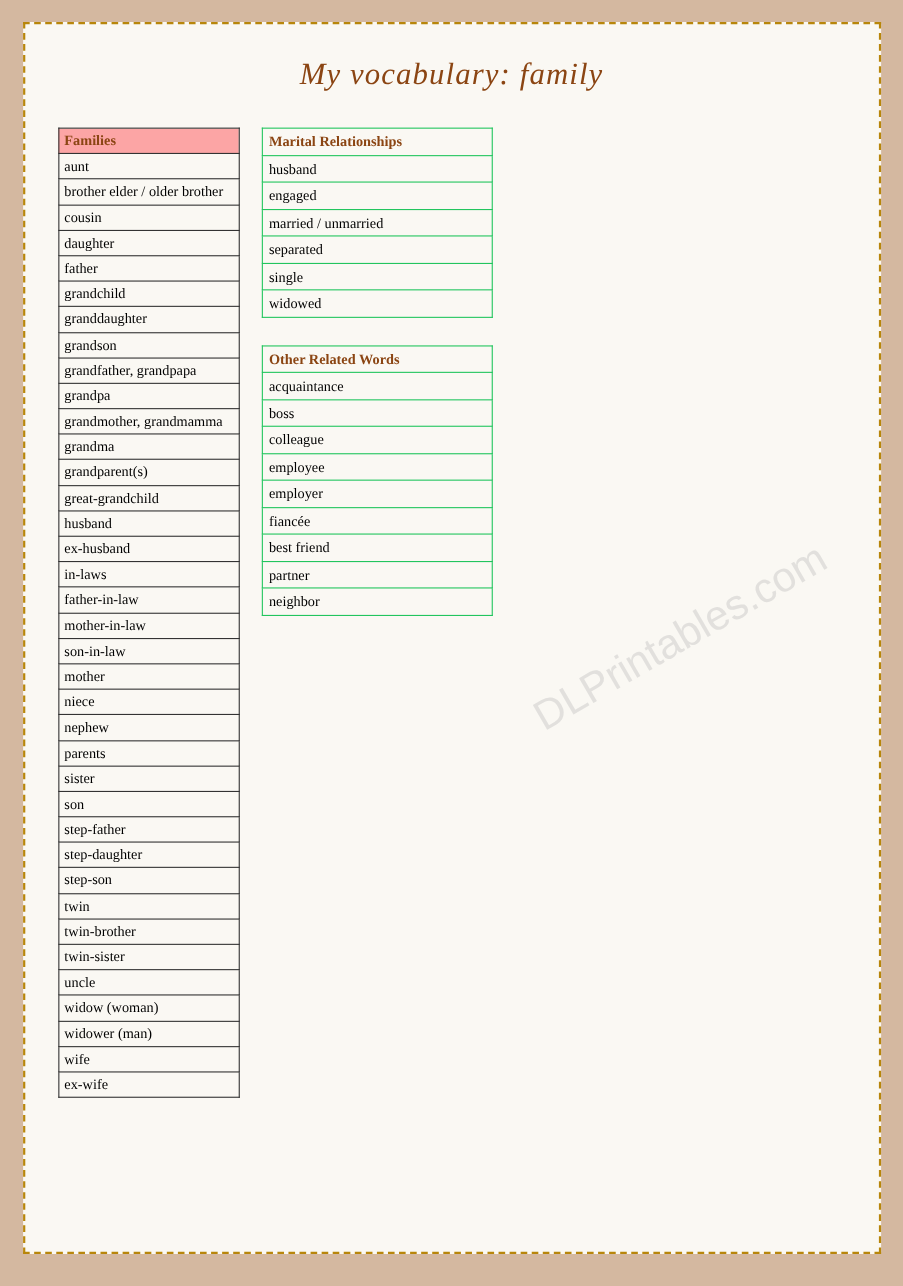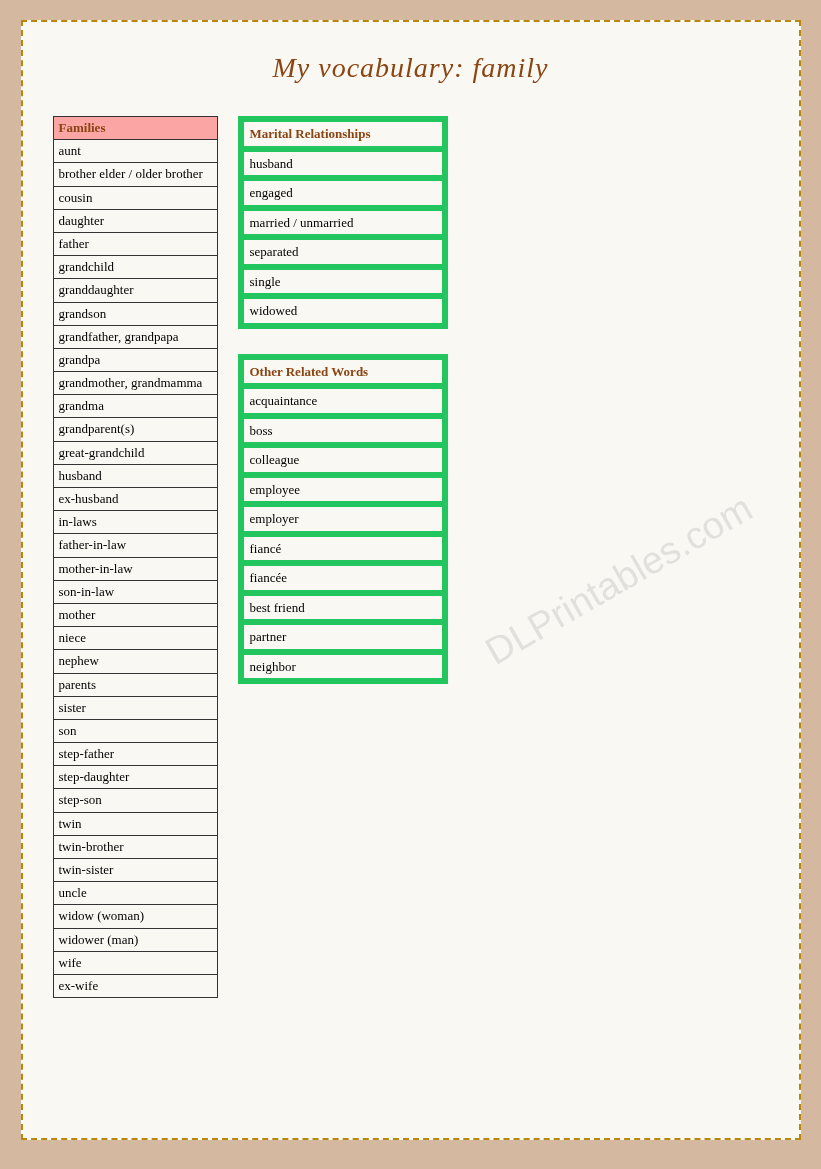--- a/index.html
+++ b/index.html
@@ -77,21 +77,21 @@
       width: 210px;
     }
 
     .vocab-table {
       border-collapse: collapse;
       width: 100%;
       font-size: 13px;
     }
 
     .vocab-table td {
-      border: 6px solid #22c55e;
+      border: 1px solid #22c55e;
       padding: 2px 6px;
       line-height: 1.5;
     }
 
     .vocab-header {
       font-weight: bold;
       color: #8B4513;
       padding: 4px 6px;
       line-height: 1.3;
     }
@@ -284,23 +284,20 @@
               <tr>
                 <td>colleague</td>
               </tr>
               <tr>
                 <td>employee</td>
               </tr>
               <tr>
                 <td>employer</td>
               </tr>
               <tr>
-                <td>fiancé</td>
-              </tr>
-              <tr>
                 <td>fiancée</td>
               </tr>
               <tr>
                 <td>best friend</td>
               </tr>
               <tr>
                 <td>partner</td>
               </tr>
               <tr>
                 <td>neighbor</td>

